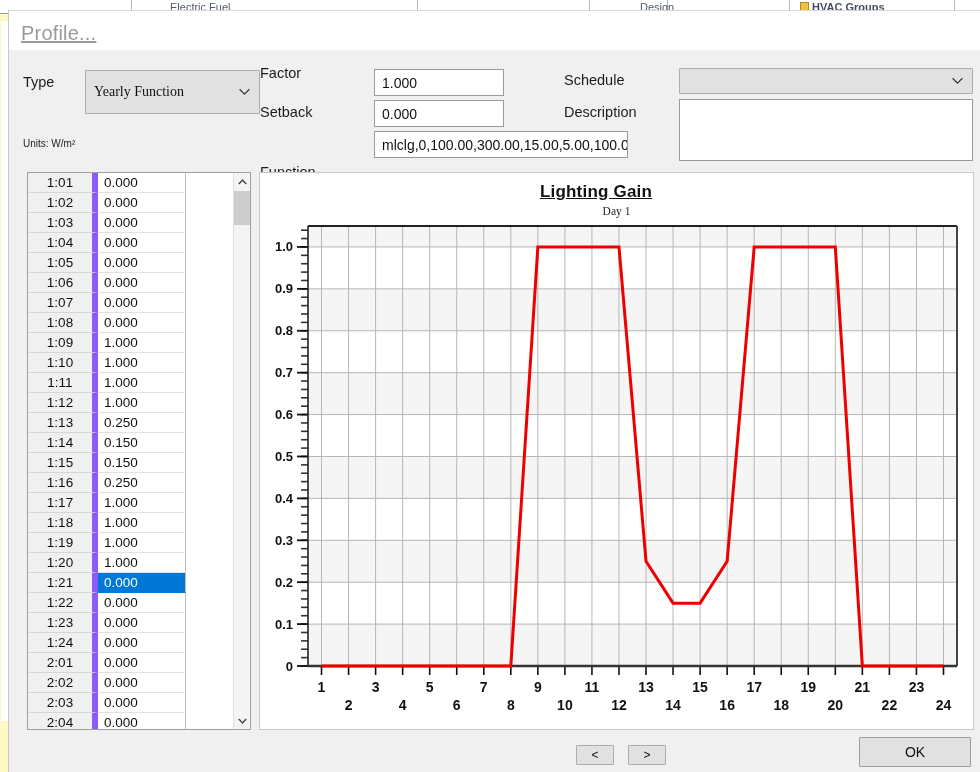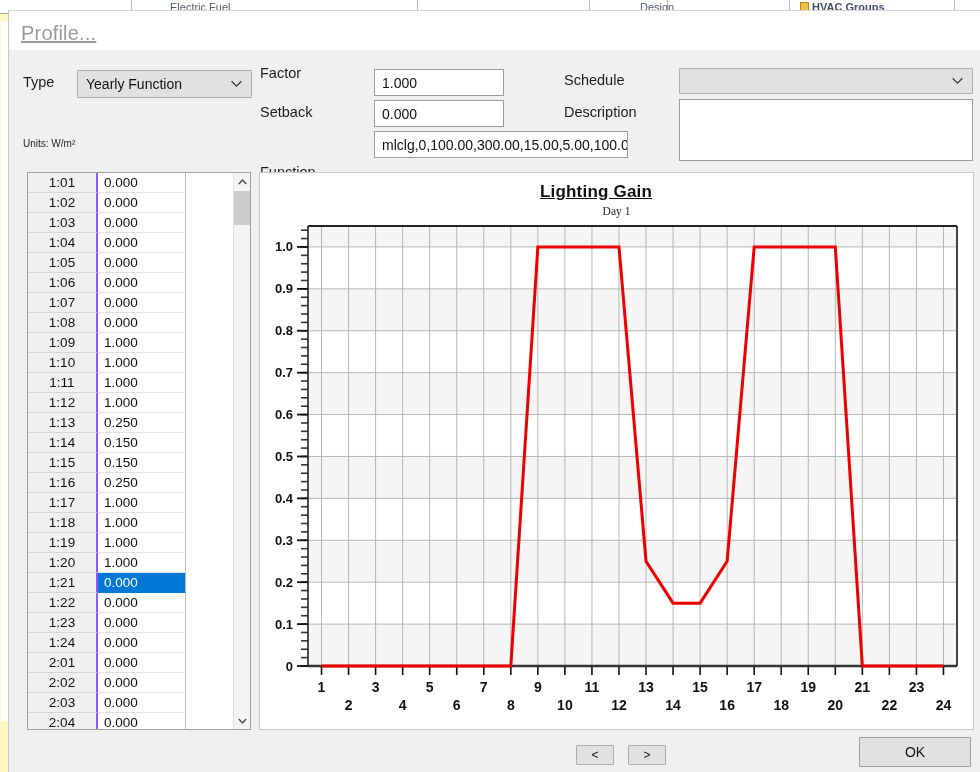--- a/index.html
+++ b/index.html
@@ -84,21 +84,21 @@
     background: #ffffff;
     border: 1px solid #a0a0a0;
     overflow: hidden;
   }
   #listinner { position:absolute; left:0; top:0; width: 205px; }
   .row { position: relative; height: 20px; display: flex; }
   .row .tcell {
     width: 70px; height: 20px; line-height: 19px;
     text-align: center; font-size: 13.5px; color: #0f0f0f;
     background: #f0f0f0;
-    border-right: 2px solid #8b5cf6;
+    border-right: 6px solid #8b5cf6;
     border-bottom: 1px solid #d6d6d6;
   }
   .row .vcell {
     width: 88px; height: 20px; line-height: 19px;
     padding-left: 6px; font-size: 13.5px; color: #0f0f0f;
     background: #ffffff;
     border-right: 1px solid #bdbdbd;
     border-bottom: 1px solid #e2e2e2;
   }
   .row .fill {
@@ -174,21 +174,21 @@
 
   <div id="dialog">
 
     <div class="win-left-edge"></div>
 
     <div id="titlebar">
       <div class="title">Profile...</div>
     </div>
 
     <div class="lbl" style="left:14px; top:63px;">Type</div>
-    <div class="combo" id="type-combo" style="left:68px; top:59px; width:175px; height:28px;">
+    <div class="combo" id="type-combo" style="left:76px; top:59px; width:175px; height:44px;font-family:Liberation Serif, serif;">
       <span>Yearly Function</span>
       <svg class="caret" viewBox="0 0 11 7">
         <path d="M0.6 0.8 L5.5 5.6 L10.4 0.8" fill="none" stroke="#3a3a3a" stroke-width="1.3"></path>
       </svg>
     </div>
 
     <div class="lbl" style="left:14px; top:127px; font-size:10px;">Units: W/m²</div>
 
     <div class="lbl" style="left:251px; top:54px;">Factor</div>
     <div class="txt" style="left:365px; top:58px; width:130px; height:27px;">

